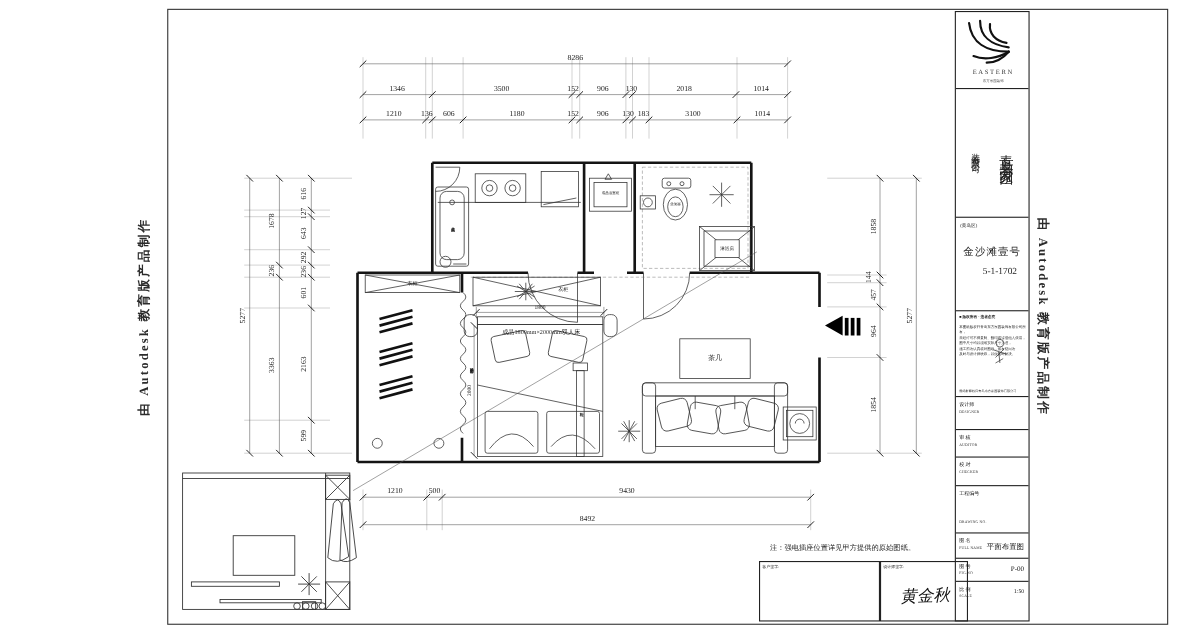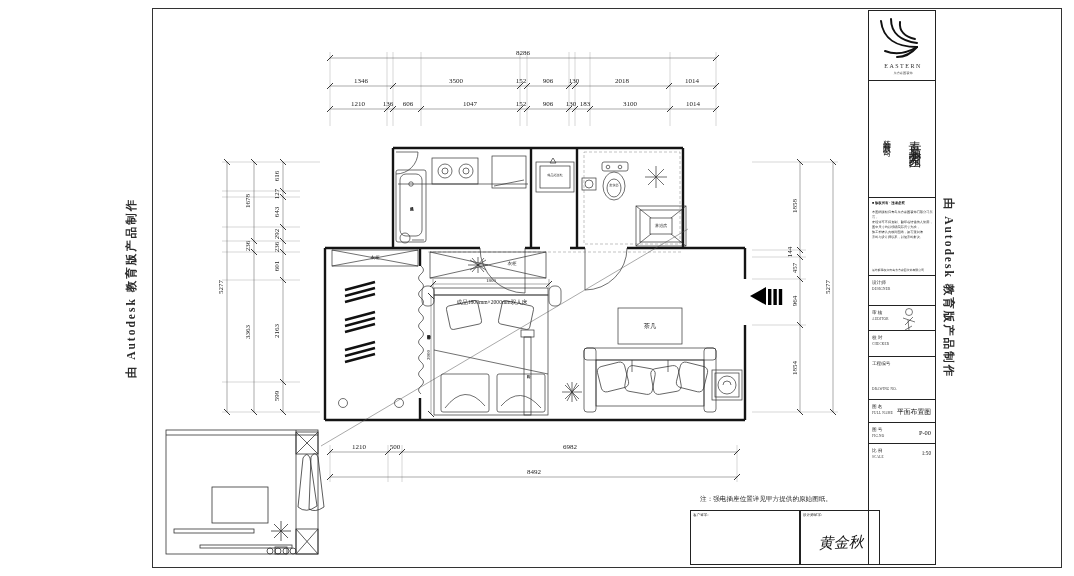--- a/index.html
+++ b/index.html
@@ -221,31 +221,31 @@
 <span class="t" style="left:361px;top:81px">1346</span>
 <span class="t" style="left:456px;top:81px">3500</span>
 <span class="t" style="left:521px;top:81px">152</span>
 <span class="t" style="left:548px;top:81px">906</span>
 <span class="t" style="left:574px;top:81px">130</span>
 <span class="t" style="left:622px;top:81px">2018</span>
 <span class="t" style="left:692px;top:81px">1014</span>
 <span class="t" style="left:358px;top:104px">1210</span>
 <span class="t" style="left:388px;top:104px">136</span>
 <span class="t" style="left:408px;top:104px">606</span>
-<span class="t" style="left:470px;top:104px">1047</span>
+<span class="t" style="left:470px;top:104px">1180</span>
 <span class="t" style="left:521px;top:104px">152</span>
 <span class="t" style="left:548px;top:104px">906</span>
 <span class="t" style="left:571px;top:104px">130</span>
 <span class="t" style="left:585px;top:104px">183</span>
 <span class="t" style="left:630px;top:104px">3100</span>
 <span class="t" style="left:693px;top:104px">1014</span>
 
 <span class="t" style="left:359px;top:447px">1210</span>
 <span class="t" style="left:395px;top:447px">500</span>
-<span class="t" style="left:570px;top:447px">6982</span>
+<span class="t" style="left:570px;top:447px">9430</span>
 <span class="t" style="left:534px;top:472px">8492</span>
 
 <span class="t r90" style="left:221px;top:287px">5277</span>
 <span class="t r90" style="left:248px;top:201px">1678</span>
 <span class="t r90" style="left:248px;top:246px">236</span>
 <span class="t r90" style="left:248px;top:332px">3363</span>
 <span class="t r90" style="left:277px;top:176px">616</span>
 <span class="t r90" style="left:277px;top:194px">127</span>
 <span class="t r90" style="left:277px;top:212px">643</span>
 <span class="t r90" style="left:277px;top:234px">292</span>
@@ -295,20 +295,25 @@
         <path d="M48,34 C42,41 36,44 28,44"></path>
       </g>
     </svg>
     <span class="t" style="left:34px;top:55px;font-size:6px;letter-spacing:1.5px;color:#333">EASTERN</span>
     <span class="t f3" style="left:34px;top:63px;color:#555">东方家园装饰</span>
   </div>
   <div class="tbrow" style="height:117px">
     <span class="vt" style="left:46px;top:58px;font-size:13px;letter-spacing:3px">青岛东方家园</span>
     <span class="vt" style="left:17px;top:58px;font-size:8px;letter-spacing:2px">装饰有限公司</span>
   </div>
+  <div class="tbrow" style="height:85px">
+    <span style="position:absolute;left:4px;top:4px;font-size:4.2px;color:#222">(黄岛区)</span>
+    <span class="t" style="left:33px;top:33px;font-size:9.5px;letter-spacing:1px">金沙滩壹号</span>
+    <span class="t" style="left:40px;top:48px;font-size:8.5px">5-1-1702</span>
+  </div>
   <div class="tbrow" style="height:78px">
     <span style="position:absolute;left:3px;top:3px;font-size:3.4px;font-weight:bold;color:#111">■ 版权所有 · 违者必究</span>
     <div style="position:absolute;left:3px;top:12px;width:62px">
       <span class="disc">本图纸版权归青岛东方家园装饰有限公司所有，</span>
       <span class="disc">未经许可不得复制、翻印或转借他人使用，</span>
       <span class="disc">图中尺寸均以现场实际尺寸为准，</span>
       <span class="disc">施工前请认真核对图纸，如有疑问请</span>
       <span class="disc">及时与设计师联系，以便及时解决。</span>
     </div>
     <span style="position:absolute;left:3px;bottom:3px;font-size:2.9px;color:#333">最终解释权归青岛东方家园装饰有限公司</span>

